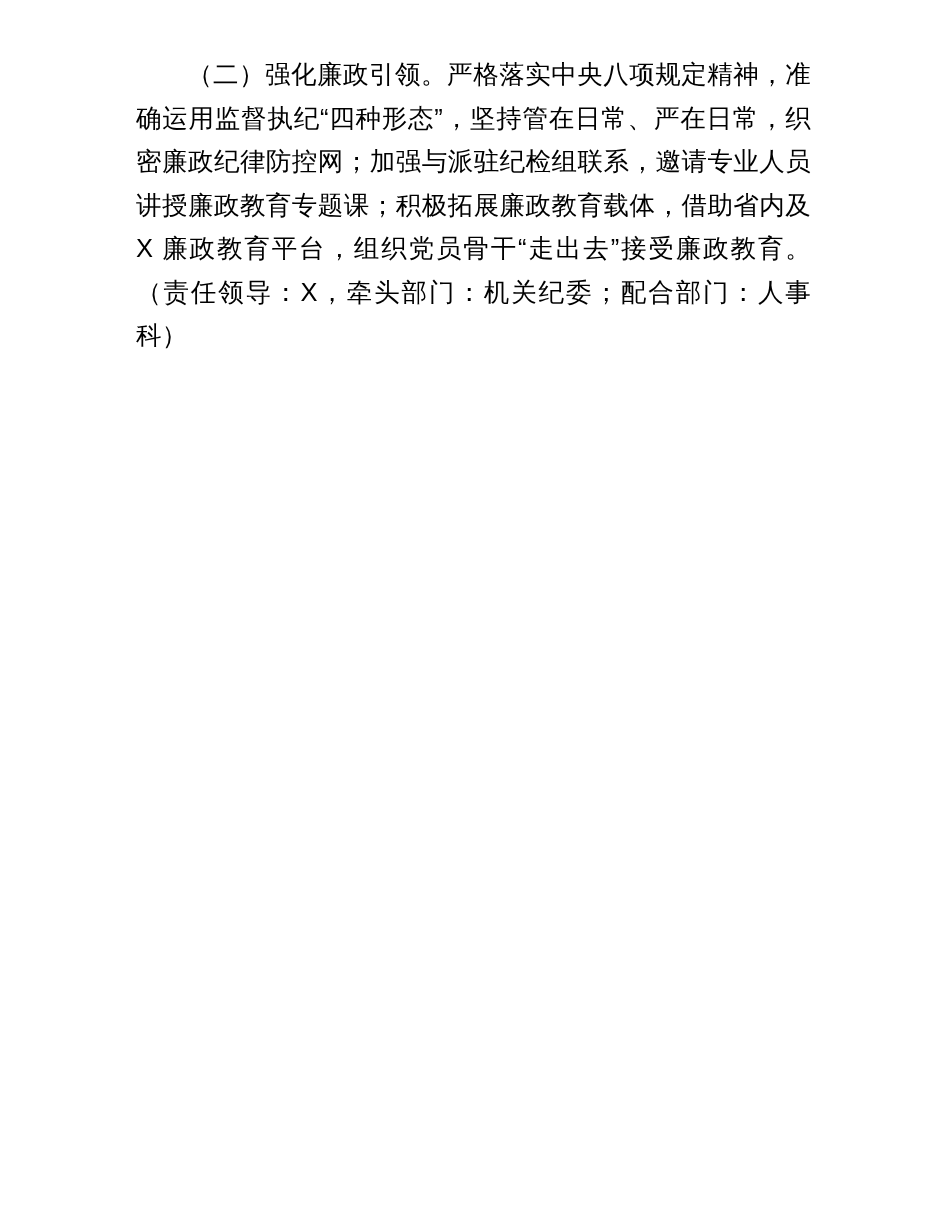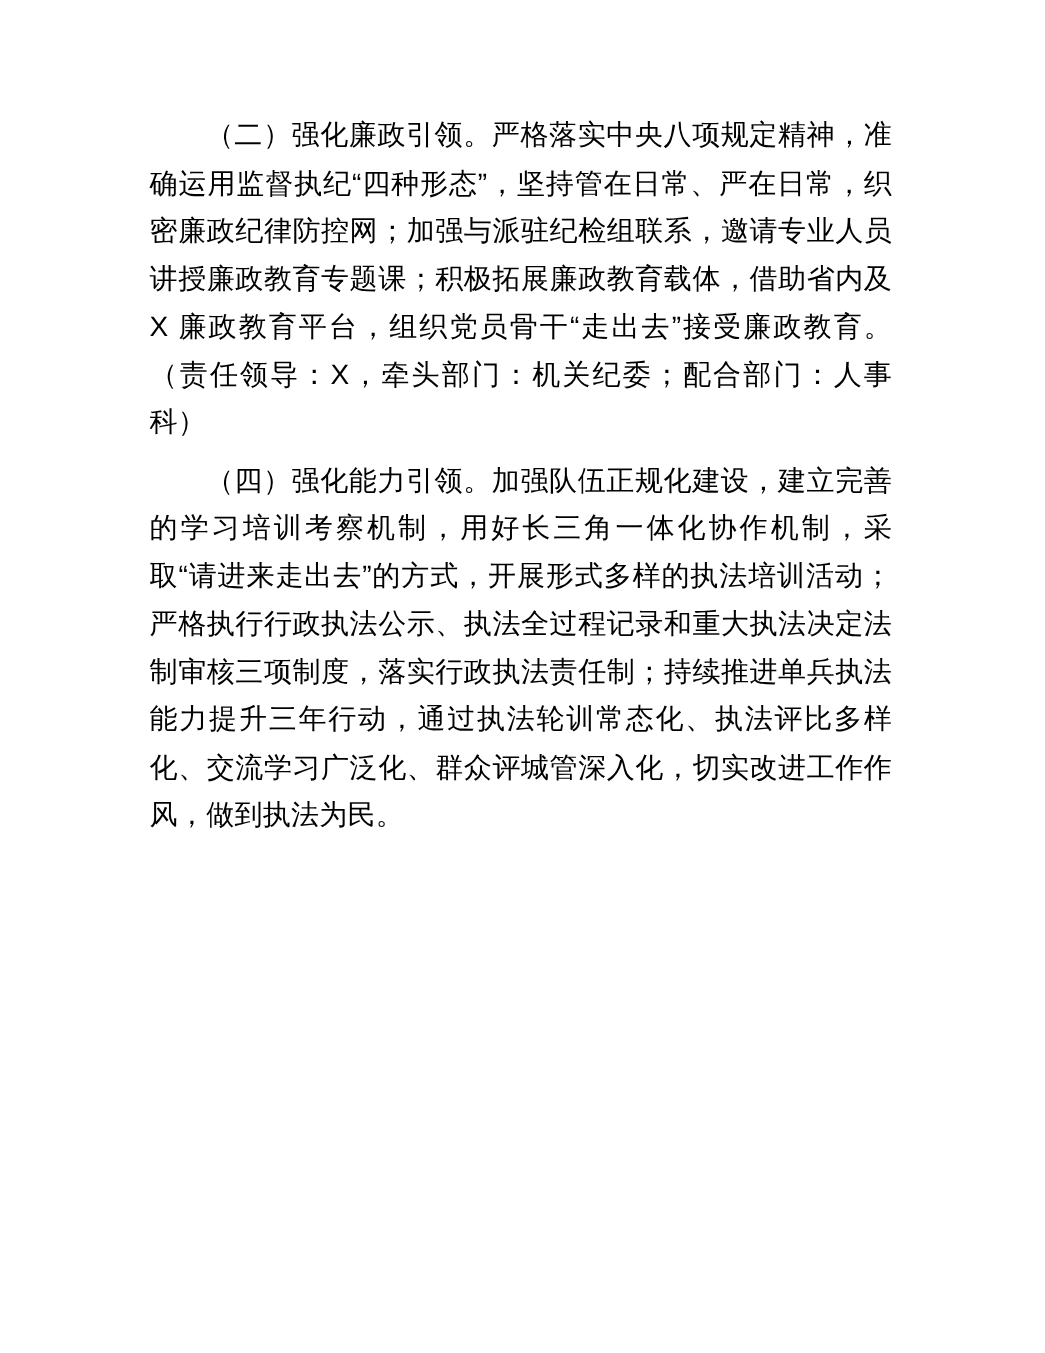--- a/index.html
+++ b/index.html
@@ -6,21 +6,21 @@
     margin: 0;
     padding: 0;
     background: #ffffff;
   }
   .page {
     position: relative;
     width: 950px;
     height: 1230px;
     background: #ffffff;
     box-sizing: border-box;
-    padding: 102px 139px 0 136px;
+    padding: 53px 139px 0 136px;
     overflow: hidden;
   }
   .para {
     margin: 0 0 9px 0;
     font-family: "Liberation Sans", "DejaVu Sans", sans-serif;
     font-size: 25.5px;
     line-height: 43.5px;
     color: #000000;
     text-align: justify;
     text-indent: 2em;
@@ -29,14 +29,13 @@
   }
   .para:last-child {
     margin-bottom: 0;
   }
 </style>
 </head>
 <body>
 
 <div class="page">
   <p class="para">（二）强化廉政引领。严格落实中央八项规定精神，准确运用监督执纪“四种形态”，坚持管在日常、严在日常，织密廉政纪律防控网；加强与派驻纪检组联系，邀请专业人员讲授廉政教育专题课；积极拓展廉政教育载体，借助省内及 X 廉政教育平台，组织党员骨干“走出去”接受廉政教育。（责任领导：X，牵头部门：机关纪委；配合部门：人事科）</p>
-  <p class="para">（四）强化能力引领。加强队伍正规化建设，建立完善的学习培训考察机制，用好长三角一体化协作机制，采取“请进来走出去”的方式，开展形式多样的执法培训活动；严格执行行政执法公示、执法全过程记录和重大执法决定法制审核三项制度，落实行政执法责任制；持续推进单兵执法能力提升三年行动，通过执法轮训常态化、执法评比多样化、交流学习广泛化、群众评城管深入化，切实改进工作作风，做到执法为民。</p>
 </div>
 
 </body></html>

